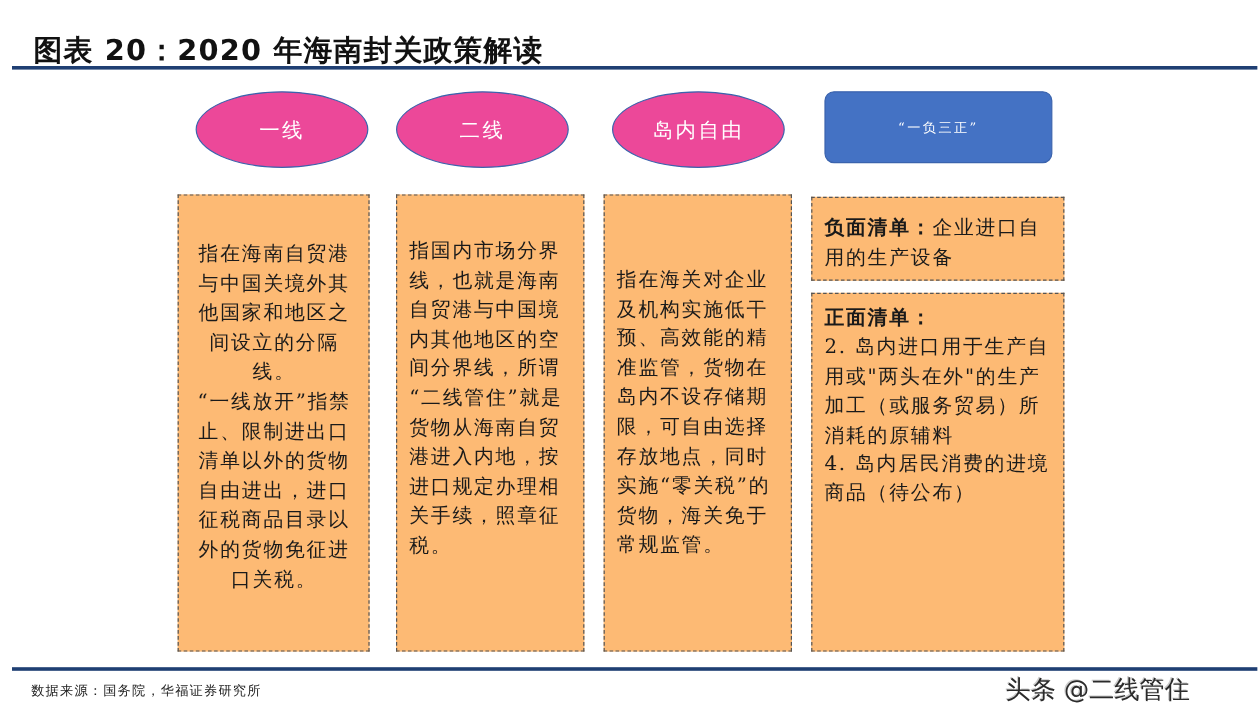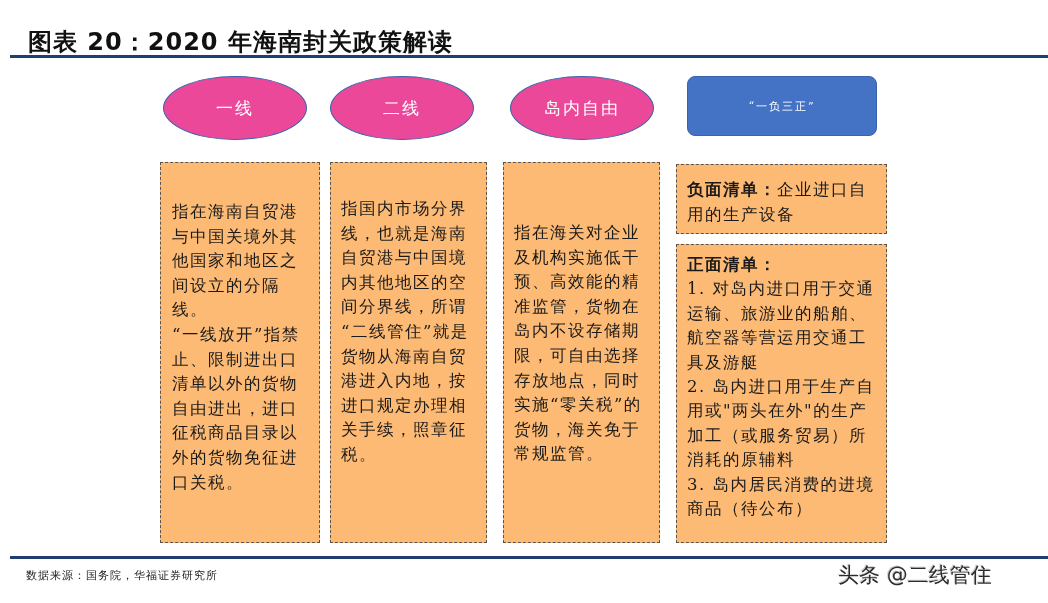--- a/index.html
+++ b/index.html
@@ -25,21 +25,21 @@
     border-radius: 8px; background: #4472c4; border: 1px solid #3a63ad;
     color: #fff; display: flex; align-items: center; justify-content: center;
     font-size: 11px; letter-spacing: 2px;
   }
 
   .box {
     position: absolute; border: 1.5px dashed #555; background: #fdba74;
     font-size: 16.5px; line-height: 24.6px; letter-spacing: 1.5px;
   }
   .box p { white-space: pre-line; }
-  .col1 { left: 160px; top: 162px; width: 160px; height: 381px; padding: 37px 10px 0 11px; }
+  .col1 { left: 148px; top: 162px; width: 160px; height: 381px; padding: 37px 10px 0 11px; text-align: center; }
   .col2 { left: 330px; top: 162px; width: 157px; height: 381px; padding: 34px 8px 0 10px; }
   .col3 { left: 503px; top: 162px; width: 157px; height: 381px; padding: 58px 6px 0 10px; }
   .col4a { left: 676px; top: 164px; width: 211px; height: 70px; padding: 12px 8px 0 10px; line-height: 25px; }
   .col4b { left: 676px; top: 244px; width: 211px; height: 299px; padding: 8px 6px 0 10px; line-height: 24.4px; }
   .label-bold { font-weight: bold; }
 
   .source {
     position: absolute; left: 26px; top: 568px; font-size: 11px; color: #222; letter-spacing: 1px;
   }
   .watermark {
@@ -76,20 +76,19 @@
 </div>
 <div class="box col3">
   <p>指在海关对企业及机构实施低干预、高效能的精准监管，货物在岛内不设存储期限，可自由选择存放地点，同时实施“零关税”的货物，海关免于常规监管。</p>
 </div>
 
 <div class="box col4a">
   <span class="label-bold">负面清单：</span><span>企业进口自用的生产设备</span>
 </div>
 <div class="box col4b">
   <div class="label-bold">正面清单：</div>
-  <div>1. 对岛内进口用于交通运输、旅游业的船舶、航空器等营运用交通工具及游艇</div>
   <div>2. 岛内进口用于生产自用或"两头在外"的生产加工（或服务贸易）所消耗的原辅料</div>
-  <div>3. 岛内居民消费的进境商品（待公布）</div>
+  <div>4. 岛内居民消费的进境商品（待公布）</div>
 </div>
 
 <div class="rule-bottom"></div>
 <div class="source">数据来源：国务院，华福证券研究所</div>
 <div class="watermark">头条 @二线管住</div>
 
 </body></html>

